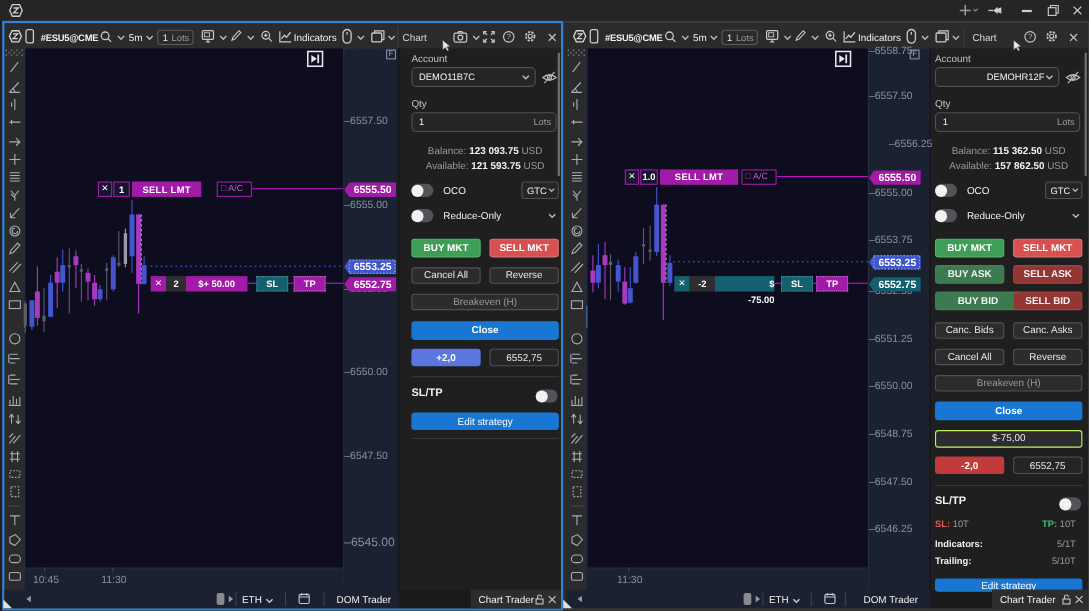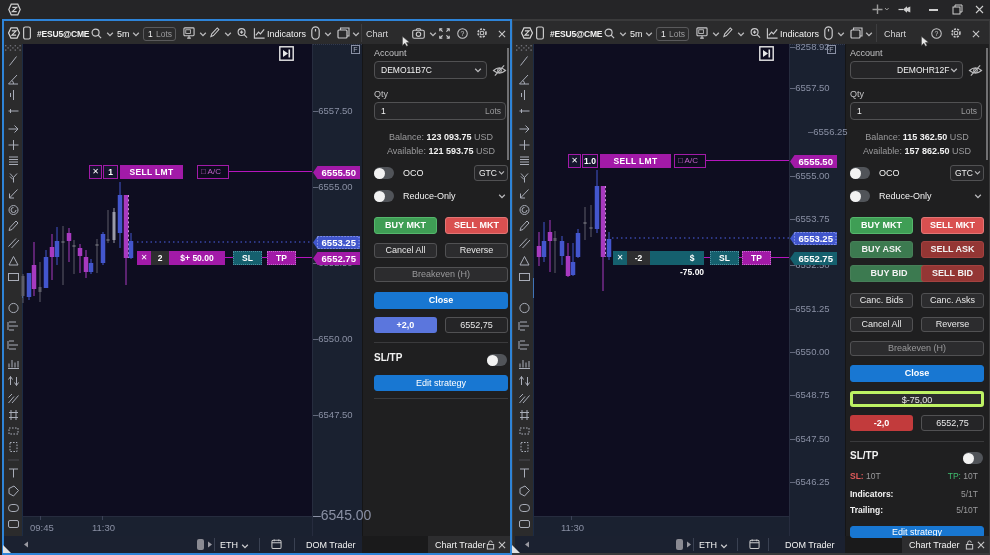--- a/index.html
+++ b/index.html
@@ -230,23 +230,23 @@
     <rect x="0.8" y="0.8" width="13.4" height="13.4" fill="none" stroke="#e8e8e8" stroke-width="1.4"></rect>
     <path d="M4 4 L9 7.5 L4 11 Z" fill="#e8e8e8"></path>
     <rect x="9.5" y="3.5" width="1.6" height="8" fill="#e8e8e8"></rect>
   </svg>
 <div class="abs" style="left:351px;top:45px;width:9px;height:9px;border:1px solid #8a90a4;color:#aab0c0;font-size:7px;text-align:center;line-height:7px;">F</div>
 <div class="txt" style="left:313px;top:105px;color:#8a90a4;font-size:9.5px;">–6557.50</div>
 <div class="txt" style="left:313px;top:181px;color:#8a90a4;font-size:9.5px;">–6555.00</div>
 <div class="txt" style="left:313px;top:257px;color:#8a90a4;font-size:9.5px;">–6552.50</div>
 <div class="txt" style="left:313px;top:333px;color:#8a90a4;font-size:9.5px;">–6550.00</div>
 <div class="txt" style="left:313px;top:409px;color:#8a90a4;font-size:9.5px;">–6547.50</div>
-<div class="txt" style="left:313px;top:507px;color:#8a90a4;font-size:14px;">–6545.00</div>
+<div class="txt" style="left:313px;top:487px;color:#8a90a4;font-size:11px;">–6545.00</div>
 <div class="abs" style="left:23px;top:516px;width:289px;height:20px;background:#1a2130;border-top:1px solid #262c3e;"></div>
-<div class="txt" style="left:30px;top:522px;color:#8a90a4;font-size:9.5px;">09:45</div>
+<div class="txt" style="left:30px;top:522px;color:#8a90a4;font-size:9.5px;">10:45</div>
 <div class="abs" style="left:40px;top:516px;width:1px;height:4px;background:#3c4358;"></div>
 <div class="txt" style="left:92px;top:522px;color:#8a90a4;font-size:9.5px;">11:30</div>
 <div class="abs" style="left:102px;top:516px;width:1px;height:4px;background:#3c4358;"></div>
 <svg style="left:0;top:0" width="990" height="555" viewBox="0 0 990 555">
     <line x1="23" y1="274" x2="23" y2="303" stroke="#5d5d68" stroke-width="1"></line>
     <rect x="21.5" y="276" width="3" height="20" fill="#5d5d68"></rect>
     <line x1="29" y1="273" x2="29" y2="300" stroke="#4356cd" stroke-width="1"></line>
     <rect x="26.75" y="273" width="4.5" height="24" fill="#4356cd"></rect>
     <line x1="34" y1="242" x2="34" y2="296" stroke="#a83ac0" stroke-width="1"></line>
     <rect x="31.75" y="265" width="4.5" height="24" fill="#a83ac0"></rect>
@@ -573,21 +573,21 @@
   </svg>
 <svg style="left:972px;top:30px" width="8" height="8" viewBox="0 0 9 9">
     <path d="M1 1 L8 8 M8 1 L1 8" stroke="#c9c9cb" stroke-width="1.2"></path>
   </svg>
 <svg style="left:759px;top:46px" width="15" height="15" viewBox="0 0 15 15">
     <rect x="0.8" y="0.8" width="13.4" height="13.4" fill="none" stroke="#e8e8e8" stroke-width="1.4"></rect>
     <path d="M4 4 L9 7.5 L4 11 Z" fill="#e8e8e8"></path>
     <rect x="9.5" y="3.5" width="1.6" height="8" fill="#e8e8e8"></rect>
   </svg>
 <div class="abs" style="left:827px;top:45px;width:9px;height:9px;border:1px solid #8a90a4;color:#aab0c0;font-size:7px;text-align:center;line-height:7px;">F</div>
-<div class="txt" style="left:790px;top:41px;color:#8a90a4;font-size:9.5px;">–8258.92</div>
+<div class="txt" style="left:790px;top:41px;color:#8a90a4;font-size:9.5px;">–6558.75</div>
 <div class="txt" style="left:790px;top:82px;color:#8a90a4;font-size:9.5px;">–6557.50</div>
 <div class="txt" style="left:790px;top:126px;color:#8a90a4;font-size:9.5px;padding-left:18px;">–6556.25</div>
 <div class="txt" style="left:790px;top:170px;color:#8a90a4;font-size:9.5px;">–6555.00</div>
 <div class="txt" style="left:790px;top:213px;color:#8a90a4;font-size:9.5px;">–6553.75</div>
 <div class="txt" style="left:790px;top:259px;color:#8a90a4;font-size:9.5px;">–6552.50</div>
 <div class="txt" style="left:790px;top:303px;color:#8a90a4;font-size:9.5px;">–6551.25</div>
 <div class="txt" style="left:790px;top:346px;color:#8a90a4;font-size:9.5px;">–6550.00</div>
 <div class="txt" style="left:790px;top:389px;color:#8a90a4;font-size:9.5px;">–6548.75</div>
 <div class="txt" style="left:790px;top:433px;color:#8a90a4;font-size:9.5px;">–6547.50</div>
 <div class="txt" style="left:790px;top:476px;color:#8a90a4;font-size:9.5px;">–6546.25</div>
@@ -636,21 +636,21 @@
     <line x1="0" y1="1" x2="177" y2="1" stroke="#4d63e8" stroke-width="1" stroke-dasharray="1.5 3"></line>
   </svg>
 <svg style="left:790px;top:231.5px" width="47" height="13" viewBox="0 0 47 13">
     <path d="M0 6.5 L4.5 0 L47 0 L47 13 L4.5 13 Z" fill="#4156cc"></path>
     <rect x="4.5" y="0.5" width="41.5" height="12" fill="none" stroke="#c6cdf6" stroke-width="0.7" stroke-dasharray="1.2 1.8"></rect>
     <text x="25.75" y="9.9" font-size="9.5" font-weight="bold" fill="#ffffff" text-anchor="middle" font-family="Liberation Sans">6553.25</text>
   </svg>
 <div class="abs" style="left:771px;top:257px;width:18px;height:1px;background:#b515bd;"></div>
 <div class="abs" style="left:613px;top:251px;width:14px;height:14px;background:#15606e;color:#fff;font-size:8px;text-align:center;line-height:13px;">✕</div>
 <div class="abs" style="left:627px;top:251px;width:23px;height:14px;background:#2e2e30;color:#fff;font-size:8.5px;font-weight:bold;text-align:center;line-height:14px;">-2</div>
-<div class="abs" style="left:650px;top:251px;width:54px;height:14px;background:#15606e;color:#fff;font-size:8.5px;font-weight:bold;text-align:center;line-height:14px;padding-left:30px;">$ -75.00</div>
+<div class="abs" style="left:650px;top:251px;width:54px;height:14px;background:#15606e;color:#fff;font-size:8.5px;font-weight:bold;text-align:right;line-height:14px;padding-left:30px;">$ -75.00</div>
 <div class="abs" style="left:704px;top:257px;width:6px;height:1px;background:#b515bd;"></div>
 <div class="abs" style="left:710px;top:251px;width:29px;height:14px;background:#15606e;border:1px dotted #4e8fa0;color:#fff;font-size:8.5px;font-weight:bold;text-align:center;line-height:12px;">SL</div>
 <div class="abs" style="left:739px;top:257px;width:3px;height:1px;background:#b515bd;"></div>
 <div class="abs" style="left:742px;top:251px;width:29px;height:14px;background:#a21aa8;border:1px dotted #c46fcb;color:#fff;font-size:8.5px;font-weight:bold;text-align:center;line-height:12px;">TP</div>
 <svg style="left:790px;top:251.5px" width="47" height="13" viewBox="0 0 47 13">
     <path d="M0 6.5 L4.5 0 L47 0 L47 13 L4.5 13 Z" fill="#15606e"></path>
     <text x="25.75" y="9.9" font-size="9.5" font-weight="bold" fill="#ffffff" text-anchor="middle" font-family="Liberation Sans">6552.75</text>
   </svg>
 <div class="txt" style="left:850px;top:48px;color:#c2c2c4;font-size:9px;">Account</div>
 <div class="abs" style="left:850px;top:61px;width:113px;height:18px;background:#252527;border:1px solid #515153;border-radius:4px;"></div>
@@ -688,29 +688,29 @@
 <div class="abs" style="left:850px;top:241px;width:63px;height:17px;background:#3c7a50;border:1px solid #477f58;border-radius:3px;color:#f2f2f2;font-size:9px;font-weight:bold;text-align:center;line-height:15px;">BUY ASK</div>
 <div class="abs" style="left:921px;top:241px;width:63px;height:17px;background:#943634;border:1px solid #a34240;border-radius:3px;color:#f2f2f2;font-size:9px;font-weight:bold;text-align:center;line-height:15px;">SELL ASK</div>
 <div class="abs" style="left:850px;top:265px;width:78px;height:17px;background:#3c7a50;border:1px solid #477f58;border-radius:3px;color:#f2f2f2;font-size:9px;font-weight:bold;text-align:center;line-height:15px;">BUY BID</div>
 <div class="abs" style="left:921px;top:265px;width:63px;height:17px;background:#943634;border:1px solid #a34240;border-radius:3px;color:#f2f2f2;font-size:9px;font-weight:bold;text-align:center;line-height:15px;">SELL BID</div>
 <div class="abs" style="left:850px;top:293px;width:63px;height:15px;background:#2c2c2e;border:1px solid #515153;border-radius:3px;color:#e8e8e8;font-size:9px;font-weight:normal;text-align:center;line-height:13px;">Canc. Bids</div>
 <div class="abs" style="left:921px;top:293px;width:63px;height:15px;background:#2c2c2e;border:1px solid #515153;border-radius:3px;color:#e8e8e8;font-size:9px;font-weight:normal;text-align:center;line-height:13px;">Canc. Asks</div>
 <div class="abs" style="left:850px;top:317px;width:63px;height:15px;background:#2c2c2e;border:1px solid #515153;border-radius:3px;color:#e8e8e8;font-size:9px;font-weight:normal;text-align:center;line-height:13px;">Cancel All</div>
 <div class="abs" style="left:921px;top:317px;width:63px;height:15px;background:#2c2c2e;border:1px solid #515153;border-radius:3px;color:#e8e8e8;font-size:9px;font-weight:normal;text-align:center;line-height:13px;">Reverse</div>
 <div class="abs" style="left:850px;top:341px;width:134px;height:15px;background:#2c2c2e;border:1px solid #515153;border-radius:3px;color:#9a9a9c;font-size:9px;font-weight:normal;text-align:center;line-height:13px;">Breakeven (H)</div>
 <div class="abs" style="left:850px;top:365px;width:134px;height:17px;background:#1877d2;border:1px solid #1877d2;border-radius:3px;color:#fff;font-size:9px;font-weight:bold;text-align:center;line-height:15px;">Close</div>
-<div class="abs" style="left:850px;top:391px;width:134px;height:16px;background:#2c2c2e;border:3px solid #bef264;border-radius:3px;color:#e8e8e8;font-size:9px;font-weight:normal;text-align:center;line-height:13px;">$-75,00</div>
+<div class="abs" style="left:850px;top:391px;width:134px;height:16px;background:#2c2c2e;border:1px solid #bef264;border-radius:3px;color:#e8e8e8;font-size:9px;font-weight:normal;text-align:center;line-height:13px;">$-75,00</div>
 <div class="abs" style="left:850px;top:415px;width:63px;height:16px;background:#c23b3c;border-radius:3px;color:#fff;font-size:9px;font-weight:bold;text-align:center;line-height:16px;">-2,0</div>
 <div class="abs" style="left:921px;top:415px;width:63px;height:16px;background:#252527;border:1px solid #515153;border-radius:3px;color:#e8e8e8;font-size:9px;text-align:center;line-height:14px;">6552,75</div>
 <div class="abs" style="left:850px;top:441px;width:134px;height:1px;background:#3a3a3c;"></div>
 <div class="txt" style="left:850px;top:450px;color:#f2f2f2;font-size:10px;font-weight:bold;">SL/TP</div>
 <div class="abs" style="left:963px;top:452px;width:20px;height:12px;background:#515459;border-radius:6px;"></div>
 <div class="abs" style="left:963px;top:452.5px;width:11px;height:11px;background:#f2f2f2;border-radius:50%;"></div>
 <div class="txt" style="left:850px;top:471px;font-size:8.5px;"><span style="color:#e05a5a;font-weight:bold">SL:</span> <span style="color:#9a9a9c">10T</span></div>
-<div class="txt" style="right:12px;top:471px;font-size:8.5px;"><span style="color:#3fbf6e;font-weight:normal">TP:</span> <span style="color:#9a9a9c">10T</span></div>
+<div class="txt" style="right:12px;top:471px;font-size:8.5px;"><span style="color:#3fbf6e;font-weight:bold">TP:</span> <span style="color:#9a9a9c">10T</span></div>
 <div class="txt" style="left:850px;top:489px;color:#f2f2f2;font-size:8.5px;font-weight:bold;">Indicators:</div>
 <div class="txt" style="right:12px;top:489px;color:#9a9a9c;font-size:8.5px;">5/1T</div>
 <div class="txt" style="left:850px;top:505px;color:#f2f2f2;font-size:8.5px;font-weight:bold;">Trailing:</div>
 <div class="txt" style="right:12px;top:505px;color:#9a9a9c;font-size:8.5px;">5/10T</div>
 <div class="abs" style="left:850px;top:526px;width:134px;height:12px;background:#1877d2;border:1px solid #1877d2;border-radius:3px;color:#fff;font-size:9px;font-weight:normal;text-align:center;line-height:10px;">Edit strategy</div>
 <div class="abs" style="left:986px;top:48px;width:2px;height:112px;background:#707072;"></div>
 <svg style="left:524px;top:541px" width="6" height="7" viewBox="0 0 6 7">
     <path d="M5 0.5 L1 3.5 L5 6.5 Z" fill="#9a9aa2"></path>
   </svg>
 <div class="abs" style="left:676px;top:539px;width:7px;height:11px;background:#8a8a92;border-radius:2px;"></div>

